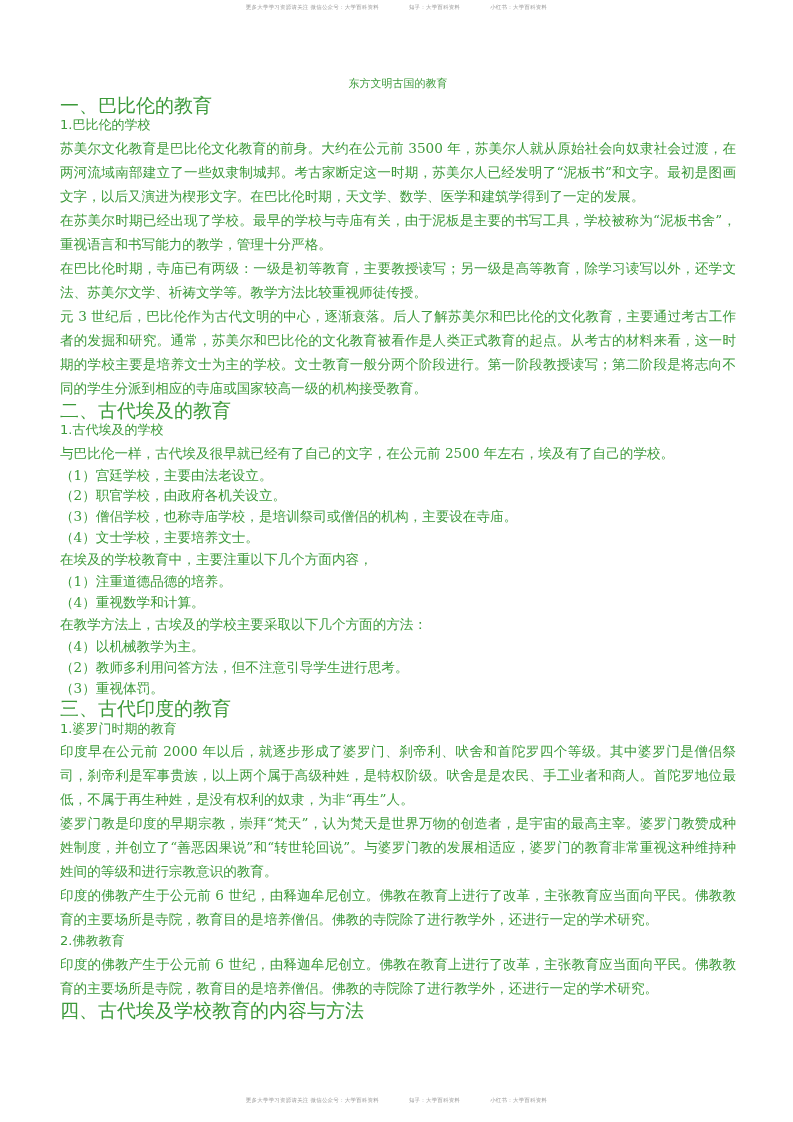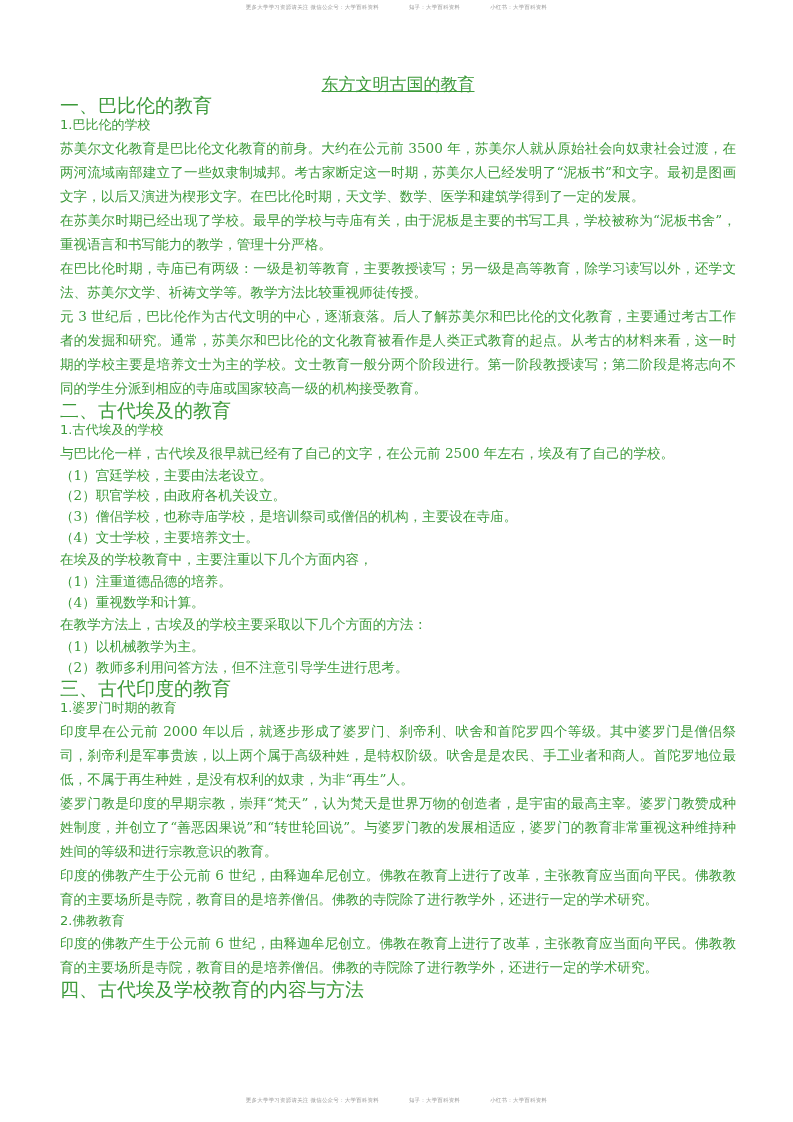--- a/index.html
+++ b/index.html
@@ -4,21 +4,21 @@
 <style>
   html, body { margin: 0; padding: 0; background: #ffffff; }
   body { width: 793px; height: 1122px; position: relative; overflow: hidden;
          font-family: "DejaVu Serif", "Liberation Serif", serif; color: #3c9a3a; }
   .watermark { position: absolute; left: 0; width: 793px; text-align: center;
                font-size: 5.5px; color: #9a9a9a; white-space: nowrap; letter-spacing: 0.2px; }
   .watermark span { margin: 0 14px; }
   .wm-top { top: 4px; }
   .wm-bottom { top: 1097px; }
   .page { position: absolute; left: 60px; top: 74px; width: 676px; }
-  .title { text-align: center; font-size: 17px; line-height: 20.5px; height: 20.5px; text-decoration: underline; }
+  .title { text-align: center; font-size: 11px; line-height: 20.5px; height: 20.5px; }
   .line { font-size: 19px; line-height: 20.6px; margin: 0; text-align: justify; }
   .para { font-size: 13.6px; line-height: 24px; margin: 0; text-align: justify; text-align-last: left; }
   .sub { font-family: "DejaVu Sans", "Liberation Sans", sans-serif; font-size: 13px; }
   .item { font-size: 13.6px; line-height: 20.6px; margin: 0; }
 </style>
 </head>
 <body>
 
 <div class="watermark wm-top">
   <span>更多大学学习资源请关注 微信公众号：大学百科资料</span>
@@ -40,22 +40,23 @@
   <p class="line sub">1.古代埃及的学校</p>
   <p class="para">与巴比伦一样，古代埃及很早就已经有了自己的文字，在公元前 2500 年左右，埃及有了自己的学校。</p>
   <p class="item">（1）宫廷学校，主要由法老设立。</p>
   <p class="item">（2）职官学校，由政府各机关设立。</p>
   <p class="item">（3）僧侣学校，也称寺庙学校，是培训祭司或僧侣的机构，主要设在寺庙。</p>
   <p class="item">（4）文士学校，主要培养文士。</p>
   <p class="para">在埃及的学校教育中，主要注重以下几个方面内容，</p>
   <p class="item">（1）注重道德品德的培养。</p>
   <p class="item">（4）重视数学和计算。</p>
   <p class="para">在教学方法上，古埃及的学校主要采取以下几个方面的方法：</p>
-  <p class="item">（1）以机械教学为主。</p>
+  <p class="item">（4）以机械教学为主。</p>
   <p class="item">（2）教师多利用问答方法，但不注意引导学生进行思考。</p>
+  <p class="item">（3）重视体罚。</p>
 
   <p class="line">三、古代印度的教育</p>
   <p class="line sub">1.婆罗门时期的教育</p>
   <p class="para">印度早在公元前 2000 年以后，就逐步形成了婆罗门、刹帝利、吠舍和首陀罗四个等级。其中婆罗门是僧侣祭司，刹帝利是军事贵族，以上两个属于高级种姓，是特权阶级。吠舍是是农民、手工业者和商人。首陀罗地位最低，不属于再生种姓，是没有权利的奴隶，为非“再生”人。</p>
   <p class="para">婆罗门教是印度的早期宗教，崇拜“梵天”，认为梵天是世界万物的创造者，是宇宙的最高主宰。婆罗门教赞成种姓制度，并创立了“善恶因果说”和“转世轮回说”。与婆罗门教的发展相适应，婆罗门的教育非常重视这种维持种姓间的等级和进行宗教意识的教育。</p>
   <p class="para">印度的佛教产生于公元前 6 世纪，由释迦牟尼创立。佛教在教育上进行了改革，主张教育应当面向平民。佛教教育的主要场所是寺院，教育目的是培养僧侣。佛教的寺院除了进行教学外，还进行一定的学术研究。</p>
   <p class="line sub">2.佛教教育</p>
   <p class="para">印度的佛教产生于公元前 6 世纪，由释迦牟尼创立。佛教在教育上进行了改革，主张教育应当面向平民。佛教教育的主要场所是寺院，教育目的是培养僧侣。佛教的寺院除了进行教学外，还进行一定的学术研究。</p>
 
   <p class="line">四、古代埃及学校教育的内容与方法</p>

